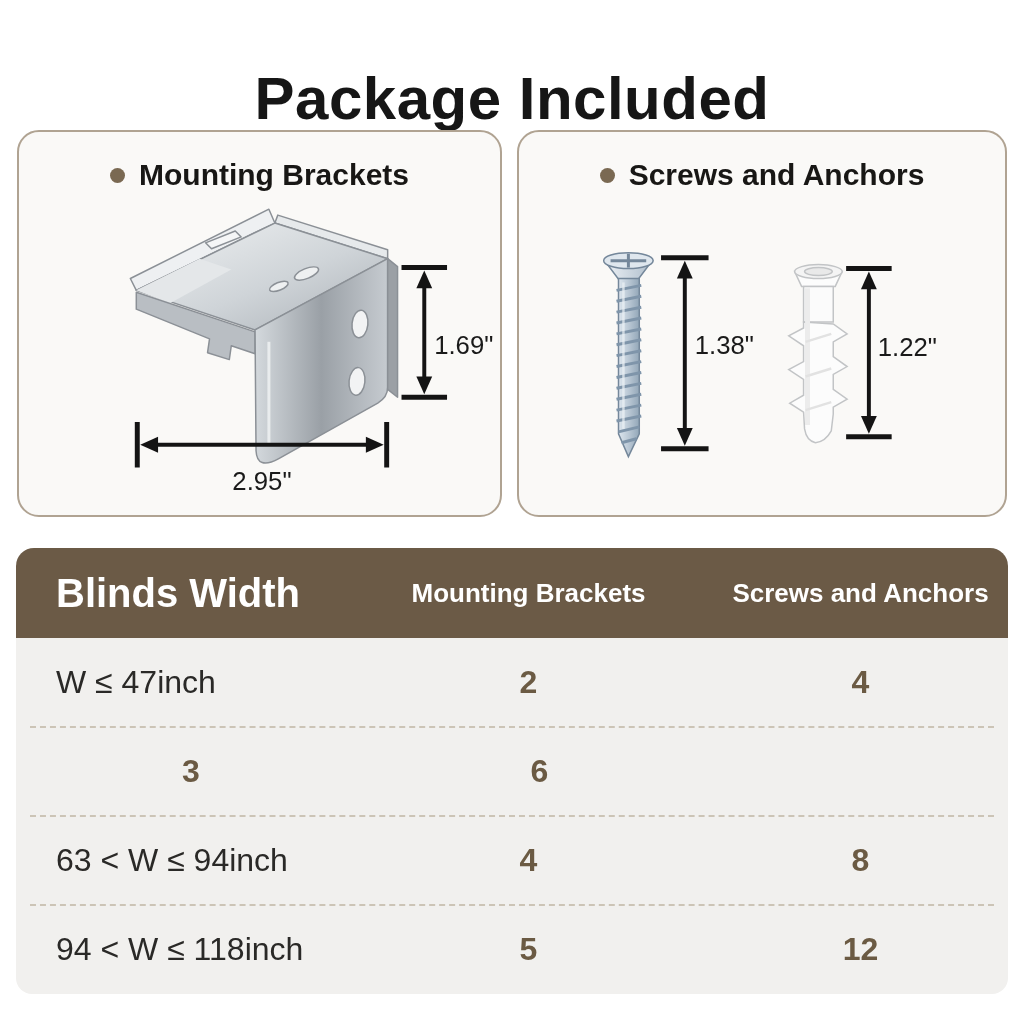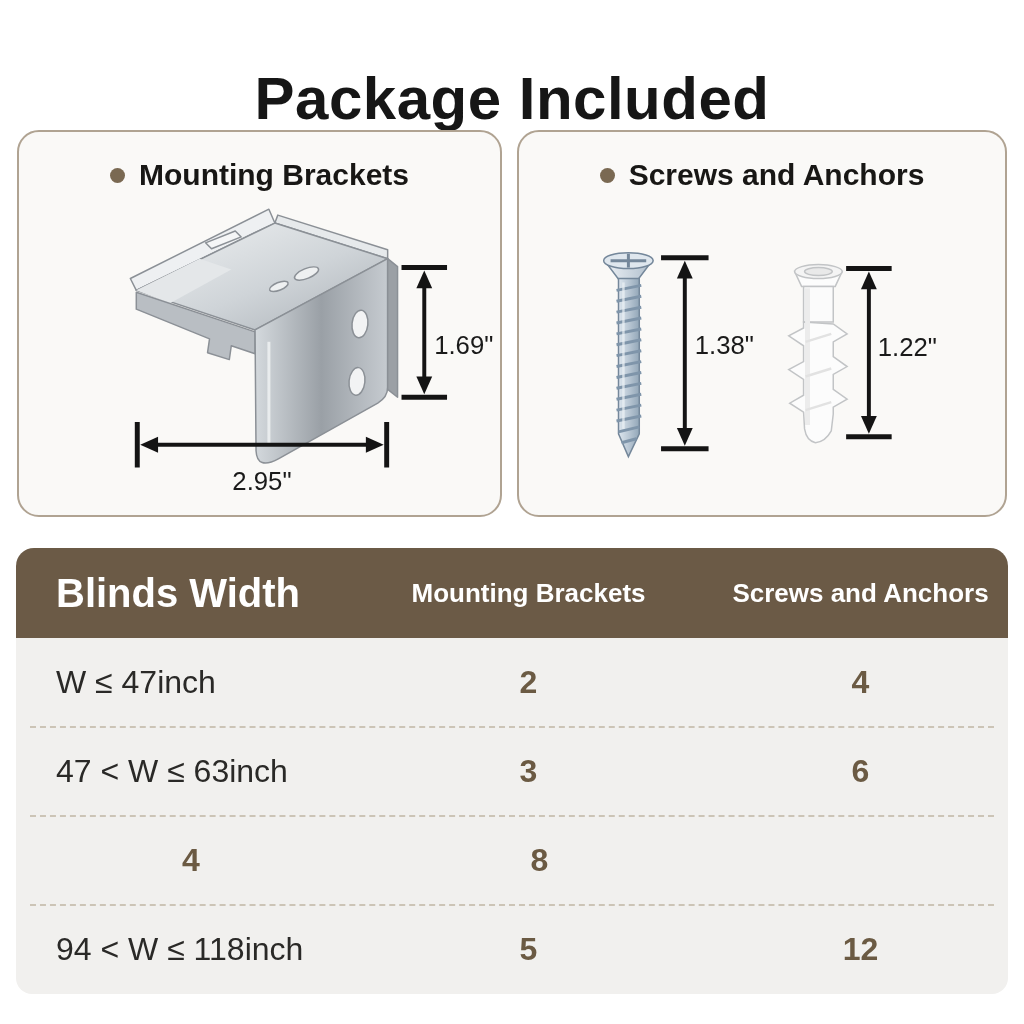--- a/index.html
+++ b/index.html
@@ -197,25 +197,25 @@
       <div class="h1">Mounting Brackets</div>
       <div class="h2">Screws and Anchors</div>
     </div>
     <div class="t-body">
       <div class="t-row">
         <div class="c0">W ≤ 47inch</div>
         <div class="c1">2</div>
         <div class="c2">4</div>
       </div>
       <div class="t-row">
-        <div class="c0">47 &lt; W ≤ 63inch</div>
         <div class="c1">3</div>
         <div class="c2">6</div>
       </div>
       <div class="t-row">
+        <div class="c0">63 &lt; W ≤ 94inch</div>
         <div class="c1">4</div>
         <div class="c2">8</div>
       </div>
       <div class="t-row">
         <div class="c0">94 &lt; W ≤ 118inch</div>
         <div class="c1">5</div>
         <div class="c2">12</div>
       </div>
     </div>
   </div>

